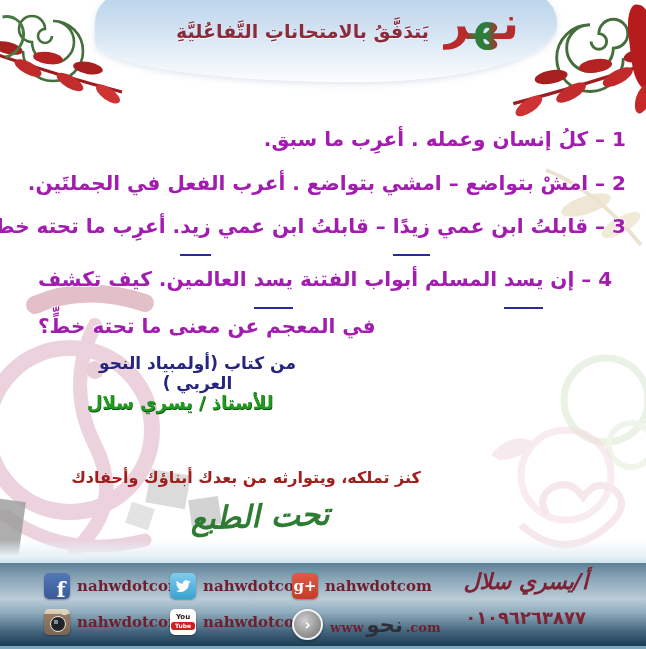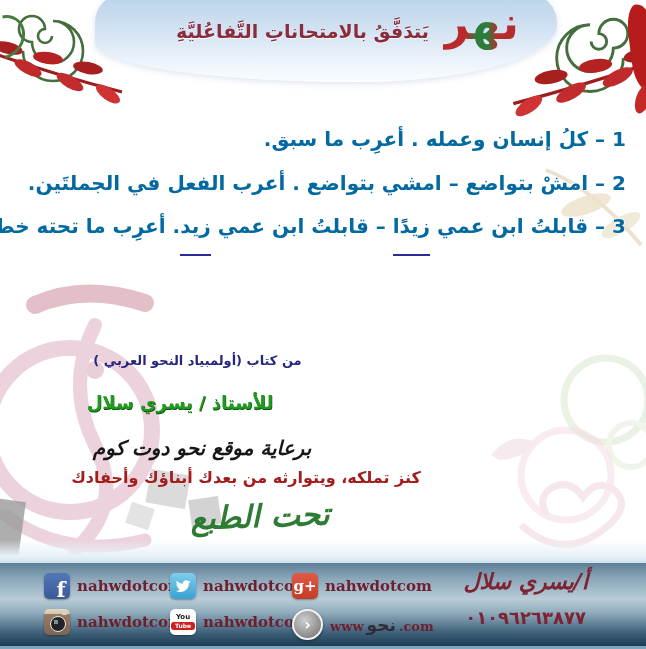--- a/index.html
+++ b/index.html
@@ -32,28 +32,28 @@
   
   .wm{position:absolute;pointer-events:none;}
   .puzzle{position:absolute;background:#cfcfcf;opacity:.75;}
   .pz1{left:148px;top:472px;width:40px;height:34px;transform:rotate(10deg);}
   .pz2{left:190px;top:498px;width:30px;height:28px;transform:rotate(-8deg);background:#c4c4c4;}
   .pz3{left:128px;top:505px;width:24px;height:22px;transform:rotate(18deg);background:#d9d9d9;}
   .pz4{left:-8px;top:500px;width:30px;height:58px;transform:rotate(8deg);background:#9a9a9a;opacity:.8;}
 
   
   .q{position:absolute;right:20px;direction:rtl;text-align:left;font-weight:bold;
-    font-size:20px;color:#0369a1;white-space:nowrap;
+    font-size:20px;color:#a21caf;white-space:nowrap;
     text-shadow:1px 1px 0 rgba(255,255,255,.85),-1px -1px 0 rgba(255,255,255,.85);}
   .q4{white-space:normal;width:588px;line-height:2.35;}
   .uline{border-bottom:2px solid #2a2a9b;padding-bottom:16px;}
 
   
   .credit{position:absolute;direction:rtl;text-align:center;font-weight:bold;}
-  .c-book{top:353px;left:70px;width:255px;font-size:13px;color:#26267e;}
+  .c-book{top:353px;left:70px;width:255px;font-size:17px;color:#26267e;}
   .c-author{top:392px;left:70px;width:220px;font-size:18px;color:#1f9b1f;
     text-shadow:0.5px 0.5px 0 #0c4d0c;}
   .c-sponsor{top:436px;left:62px;width:280px;font-size:20px;color:#171717;font-style:italic;font-weight:600;}
   .c-treasure{top:468px;left:32px;width:428px;font-size:16px;color:#a31d1d;}
   .c-status{top:498px;left:160px;width:200px;font-size:31px;color:#2e7b33;font-style:italic;
     font-weight:bold;transform:rotate(-2deg);}
 
   
   .pre-footer{position:absolute;left:0;top:540px;width:646px;height:23px;
     background:linear-gradient(180deg,rgba(255,255,255,0) 0%,#e8f1f7 70%,#cfe3ee 100%);}
@@ -77,21 +77,21 @@
   .i-yt{background:#fdfdfd;flex-direction:column;display:flex;gap:1px;align-items:center;}
   .yt-top{font-size:7px;font-weight:bold;color:#1a1a1a;line-height:7px;}
   .yt-red{background:#cc1f1f;color:#fff;font-size:6px;font-weight:bold;border-radius:3px;
     padding:1px 4px;line-height:6px;}
   .i-arrow{width:27px;height:27px;border-radius:50%;border:2px solid #f2f2f2;
     background:radial-gradient(circle at 40% 35%,#cfcfcf,#8a8a8a 70%,#5c5c5c);
     color:#fff;font-weight:bold;font-size:15px;display:flex;align-items:center;justify-content:center;
     box-shadow:0 1px 3px rgba(0,0,0,.4);}
   .website{font-family:"DejaVu Serif",serif;color:#6e1f2e;font-weight:bold;font-size:13px;
     display:flex;align-items:baseline;gap:3px;}
-  .website .site-name{font-size:17px;color:#2e2e38;font-family:"DejaVu Sans",sans-serif;}
+  .website .site-name{font-size:21px;color:#2e2e38;font-family:"DejaVu Sans",sans-serif;}
   .f-name{position:absolute;right:58px;top:6px;direction:rtl;font-size:22px;font-weight:bold;
     color:#7d2334;font-style:italic;}
   .f-phone{position:absolute;right:60px;top:44px;font-size:18px;font-weight:bold;color:#7d2334;
     letter-spacing:3px;margin-left:26px;}
   .footer-bottom-line{position:absolute;left:0;bottom:0;width:646px;height:3px;background:#7da7bd;}
 </style>
 </head>
 <body>
 
 <div class="canvas">
@@ -156,24 +156,27 @@
     <span>كلُ إنسان وعمله . أعرِب ما سبق.</span>
   </div>
   <div class="q" style="top:171px;">
     <span class="qnum">2 –</span>
     <span>امشْ بتواضع – امشي بتواضع . أعرب الفعل في الجملتَين.</span>
   </div>
   <div class="q" style="top:214px;">
     <span class="qnum">3 –</span>
     <span>قابلتُ ابن عمي </span><span class="uline">زيدًا</span><span> – قابلتُ ابن عمي </span><span class="uline">زيد</span><span>. أعرِب ما تحته خط.</span>
   </div>
+  <div class="q q4" style="top:256px;">
+    <span class="qnum">4 –</span>
+    <span>إن </span><span class="uline">يسد</span><span> المسلم أبواب الفتنة </span><span class="uline">يسد</span><span> العالمين. كيف تكشف في المعجم عن معنى ما تحته خطٍّ؟</span>
+  </div>
 
   <div class="credit c-book">من كتاب (أولمبياد النحو العربي )</div>
   <div class="credit c-author">للأستاذ  /  يسري سلال</div>
-  <div class="credit c-sponsor">برعاية موقع نحو دوت كوم</div>
   <div class="credit c-treasure">كنز تملكه، ويتوارثه من بعدك أبناؤك وأحفادك</div>
   <div class="credit c-status">تحت الطبع</div>
 
   <div class="pre-footer"></div>
   <div class="footer">
 
     <div class="f-item" style="left:44px;top:10px;">
       <div class="s-icon i-fb">
           <span>f</span>
         </div>

